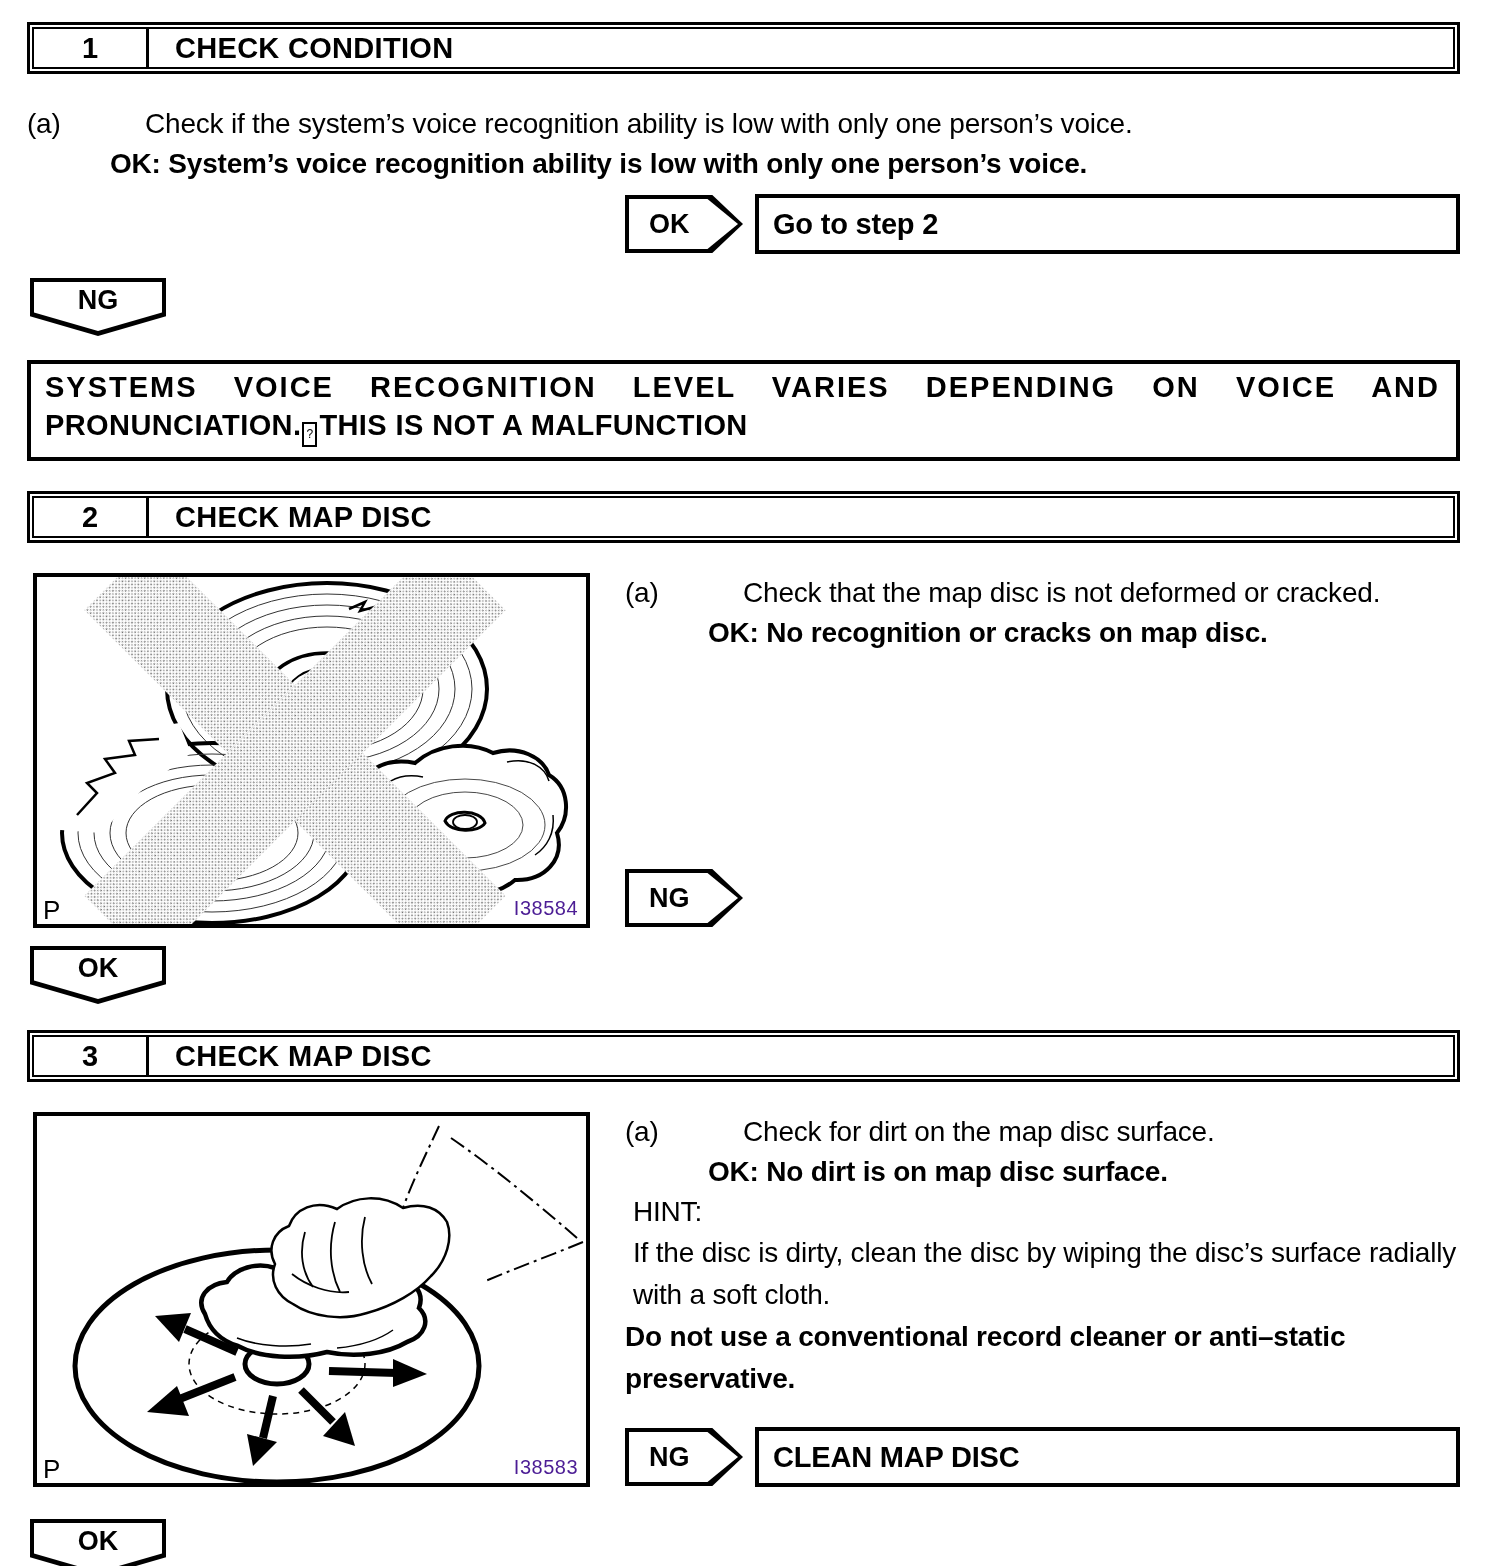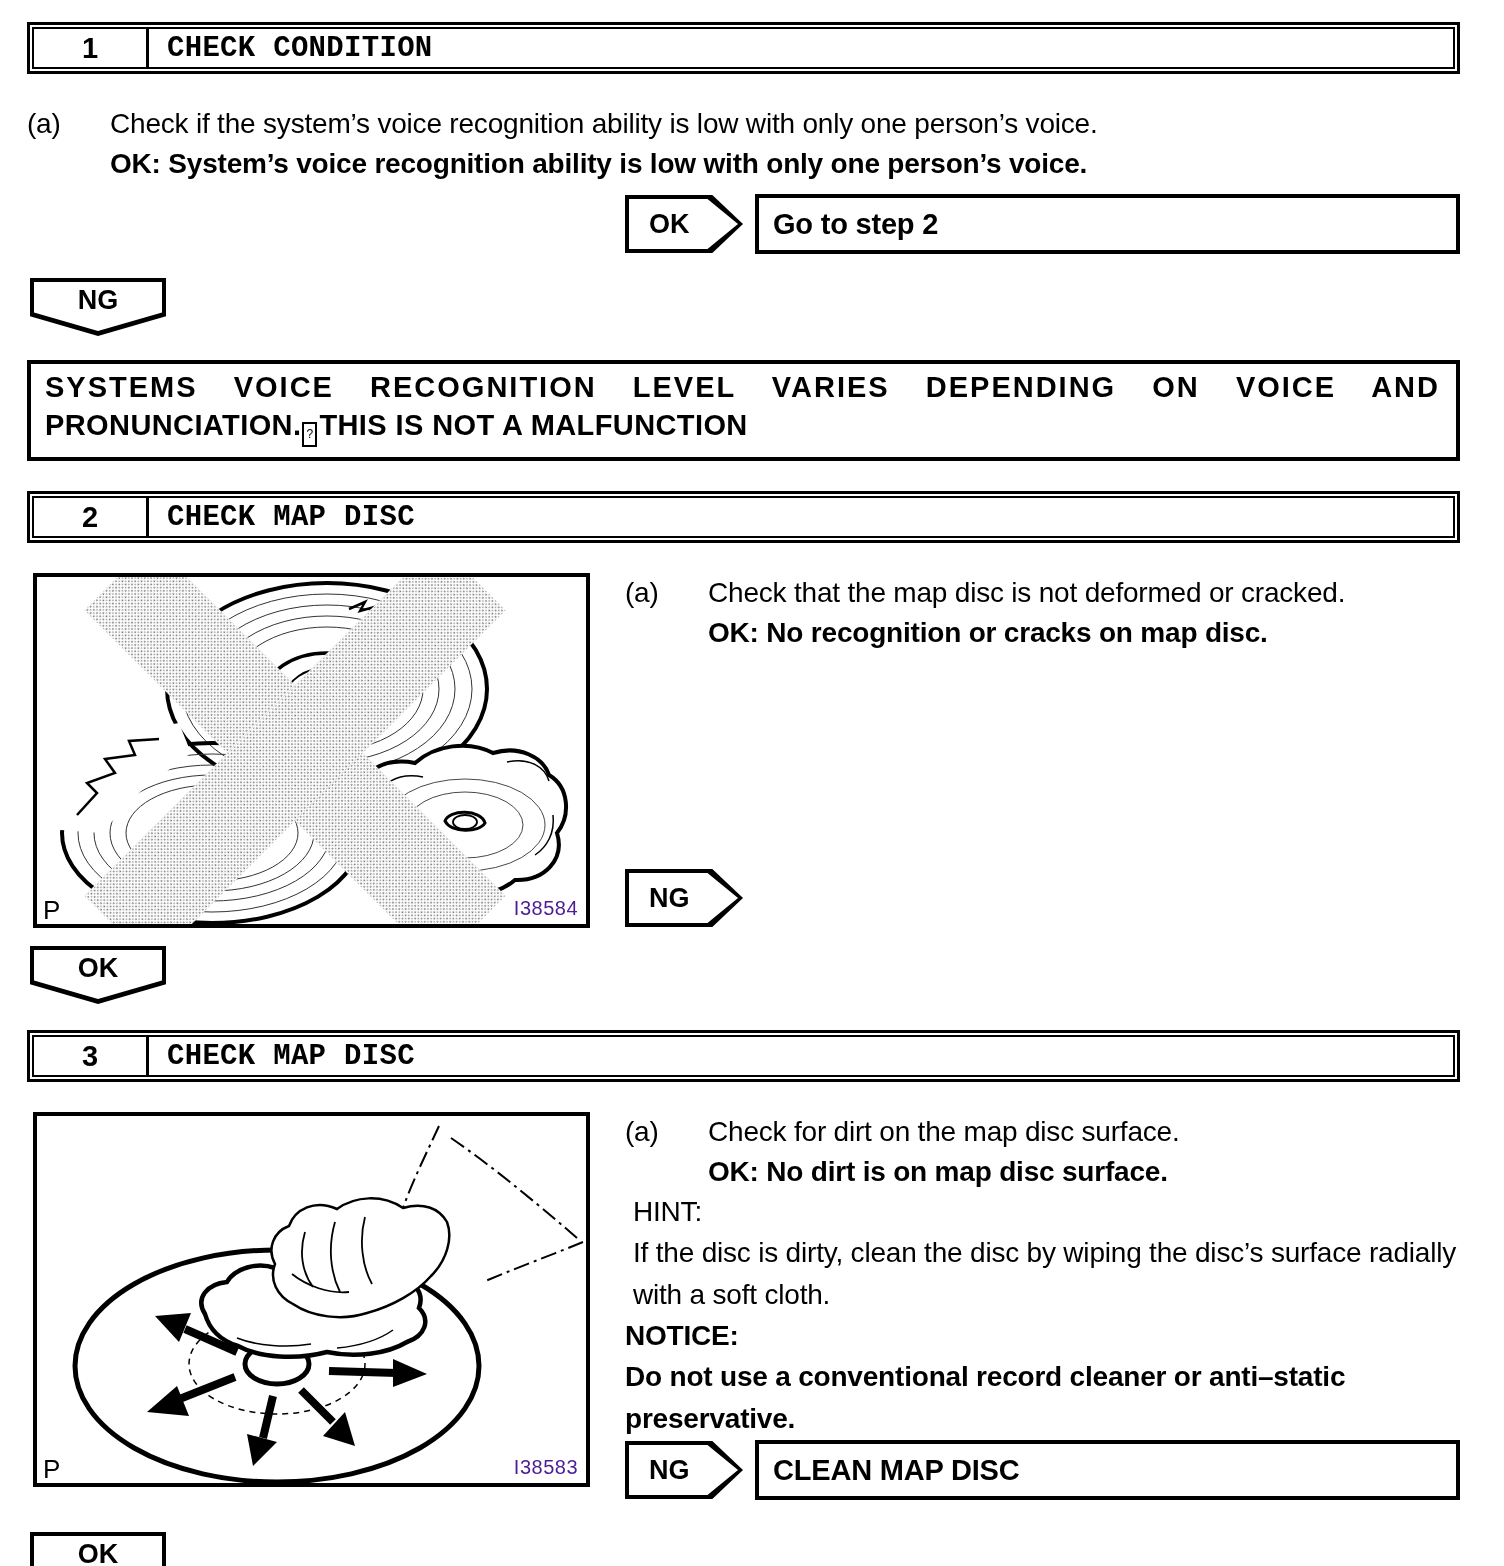--- a/index.html
+++ b/index.html
@@ -11,26 +11,26 @@
   }
   .page { width: 1433px; padding: 22px 44px 6px 27px; position: relative; }
 
   
   .step-header { border: 3px solid #000; padding: 2px; }
   .step-header-inner { display:flex; align-items:stretch; border: 2px solid #000; min-height: 38px; }
   .step-num {
     flex: 0 0 112px; display:flex; align-items:center; justify-content:center;
     font-weight:bold; font-size:29px; border-right: 3px solid #000;
   }
-  .step-title { display:flex; align-items:center; padding-left: 18px; font-weight:bold; font-size:29px; letter-spacing:.3px;font-family:Liberation Mono, monospace; }
+  .step-title { display:flex; align-items:center; padding-left: 26px; font-weight:bold; font-size:29px; letter-spacing:.3px; }
 
   
   .item-row { display:flex; font-size:28px; line-height:40px; letter-spacing:-.2px; }
   .item-label { flex: 0 0 83px; }
-  .item-text { flex: 1; }
+  .item-text { flex: 1; margin-left: 35px; }
   .bold-line { font-weight:bold; font-size:28px; line-height:40px; letter-spacing:-.2px; margin-left:83px; }
   .plain-line { font-size:28px; line-height:40px; letter-spacing:-.2px;margin-left:8px; }
   .bold-wrap { font-weight:bold; font-size:28px; line-height:42px; letter-spacing:-.2px; }
 
   
   .action-row { display:flex; align-items:stretch; height:60px; }
   .tag-arrow { position:relative; flex:0 0 118px; height:58px; align-self:center; }
   .tag-arrow .shape-outer { position:absolute; inset:0; background:#000;
     clip-path: polygon(0 0, 74% 0, 100% 50%, 74% 100%, 0 100%); }
   .tag-arrow .shape-inner { position:absolute; left:4px; top:4px; right:5px; bottom:4px; background:#fff;
@@ -273,21 +273,20 @@
     </div>
     <div class="text-col">
       <div>
         <div class="item-row">
           <span class="item-label">(a)</span>
           <span class="item-text">Check for dirt on the map disc surface.</span>
         </div>
         <div class="bold-line">OK: No dirt is on map disc surface.</div>
         <div class="plain-line">HINT:</div>
         <div class="plain-line" style="line-height:42px;">If the disc is dirty, clean the disc by wiping the disc’s surface radially with a soft cloth.</div>
-        <div class="bold-wrap" style="line-height:40px;">NOTICE:</div>
         <div class="bold-wrap">Do not use a conventional record cleaner or anti–static preservative.</div>
       </div>
       <div class="flex-spacer"></div>
       <div class="action-row">
         <div class="tag-arrow">
           <div class="shape-outer"></div>
           <div class="shape-inner">
             <span class="tag-label">NG</span>
           </div>
         </div>

